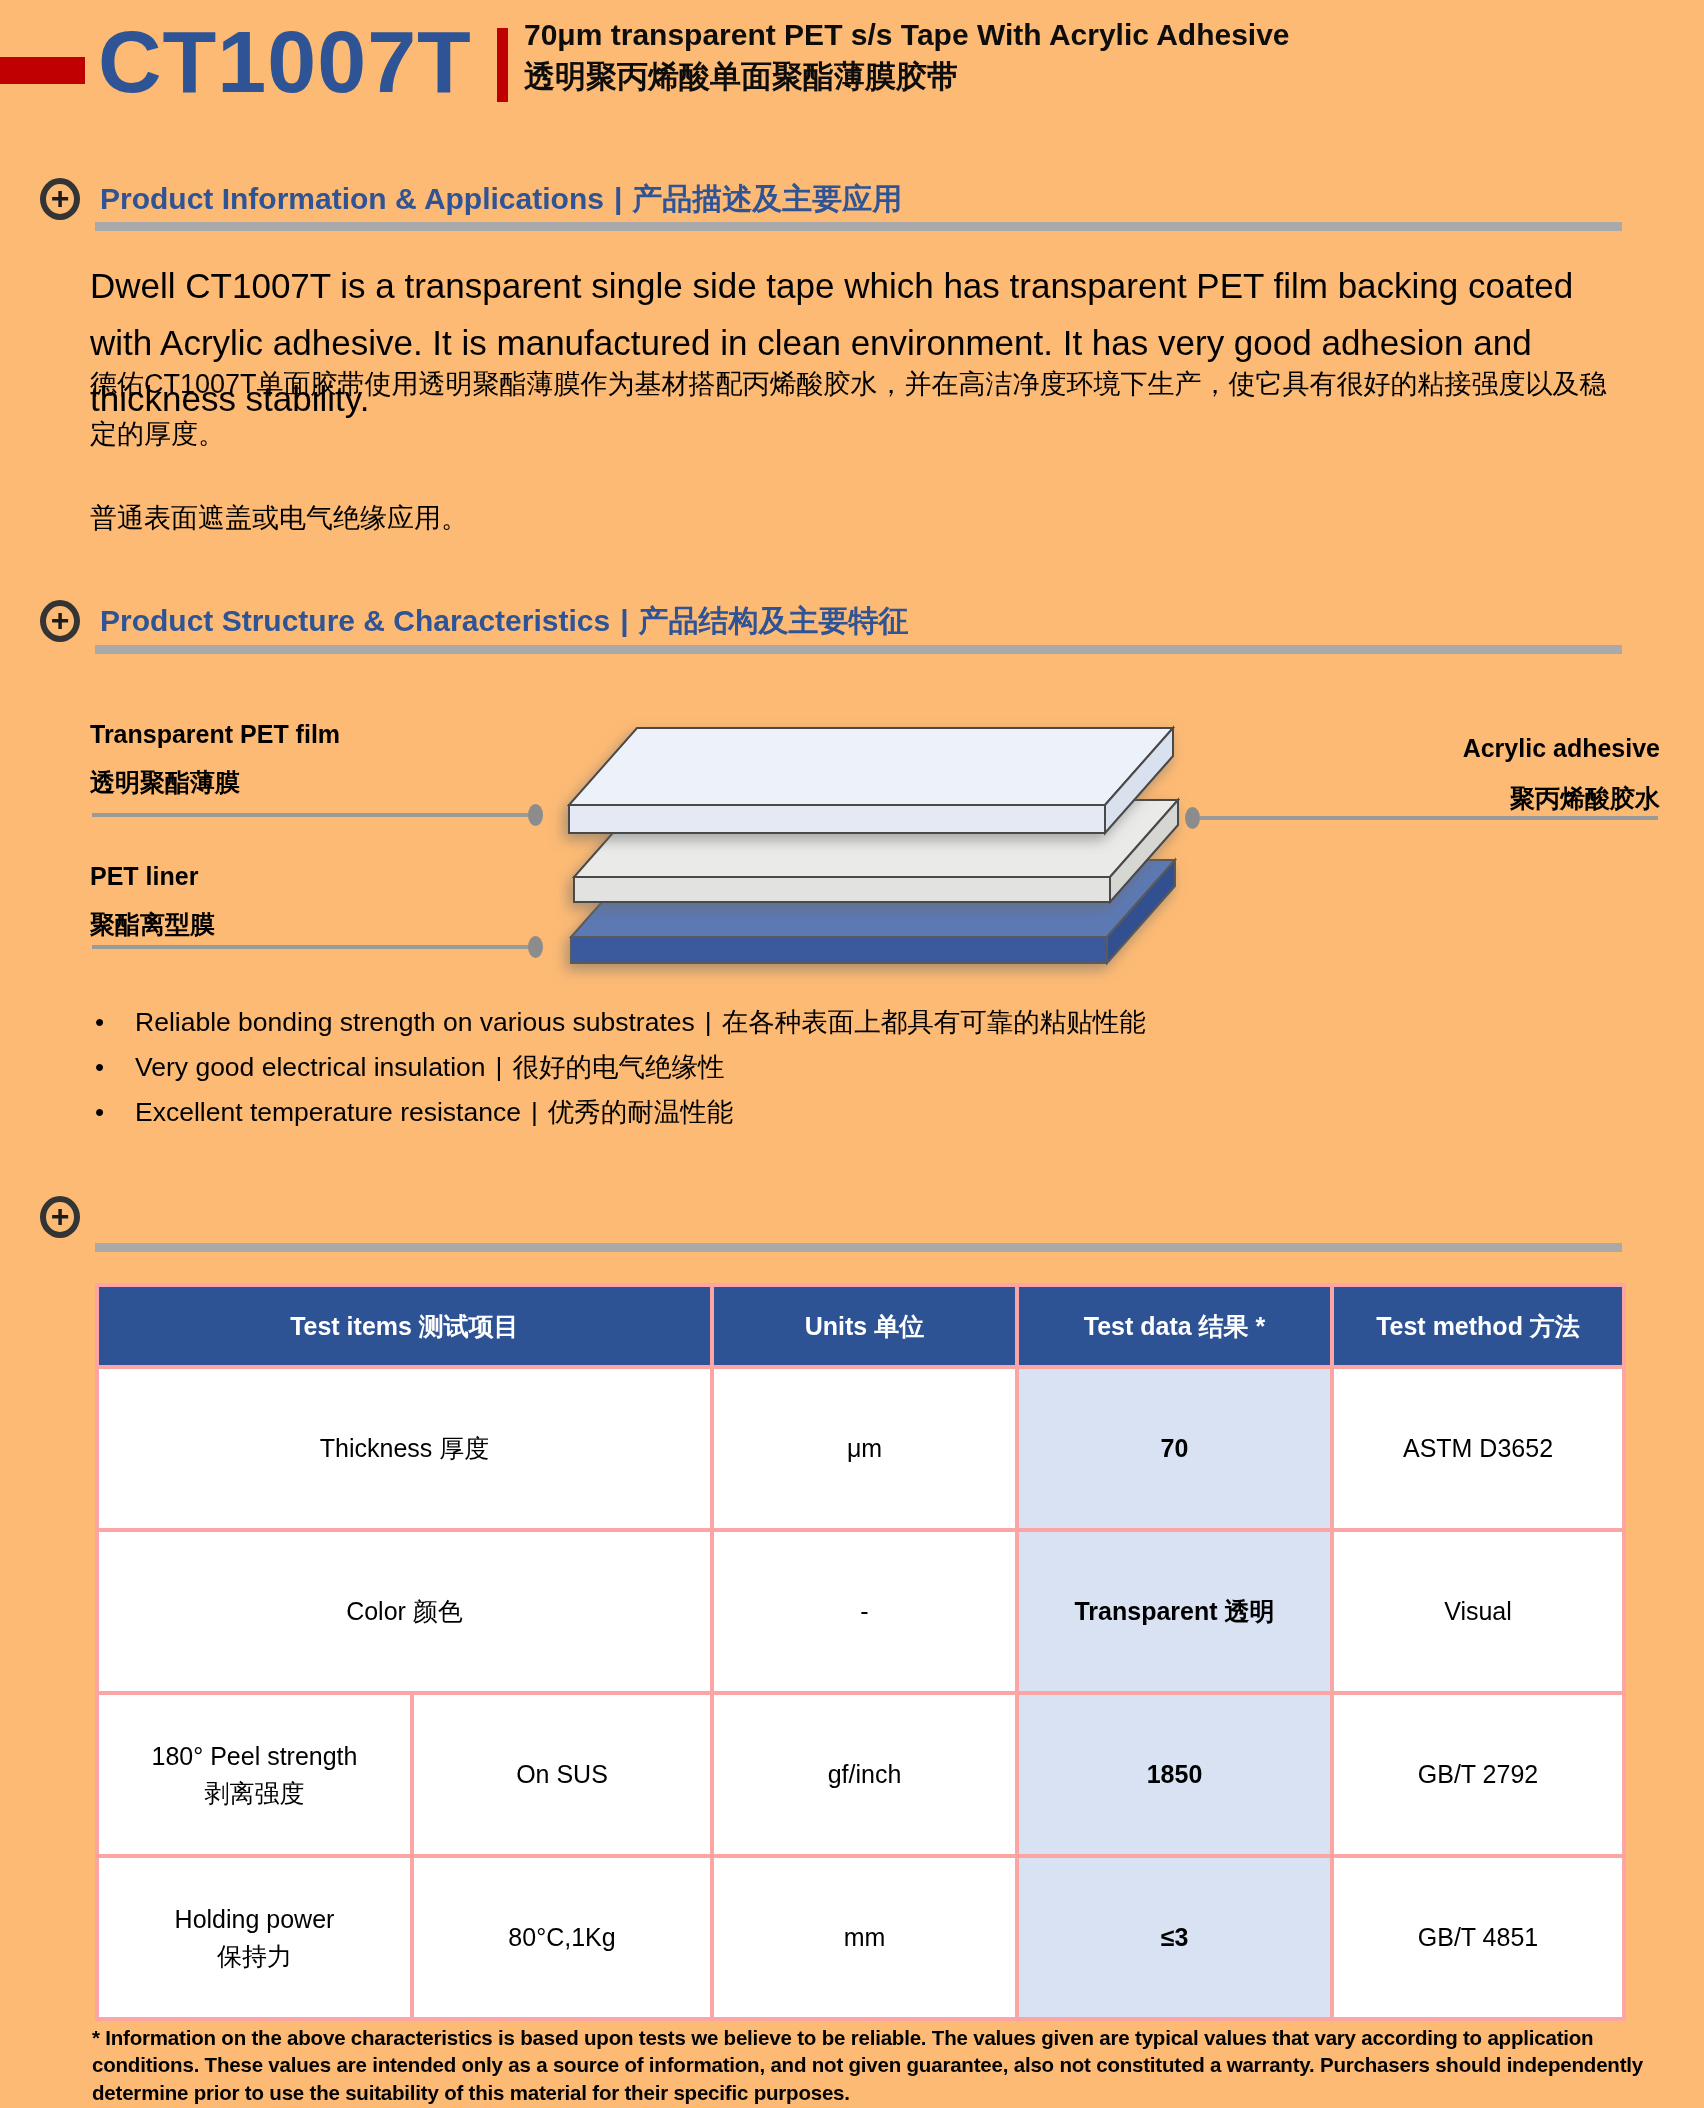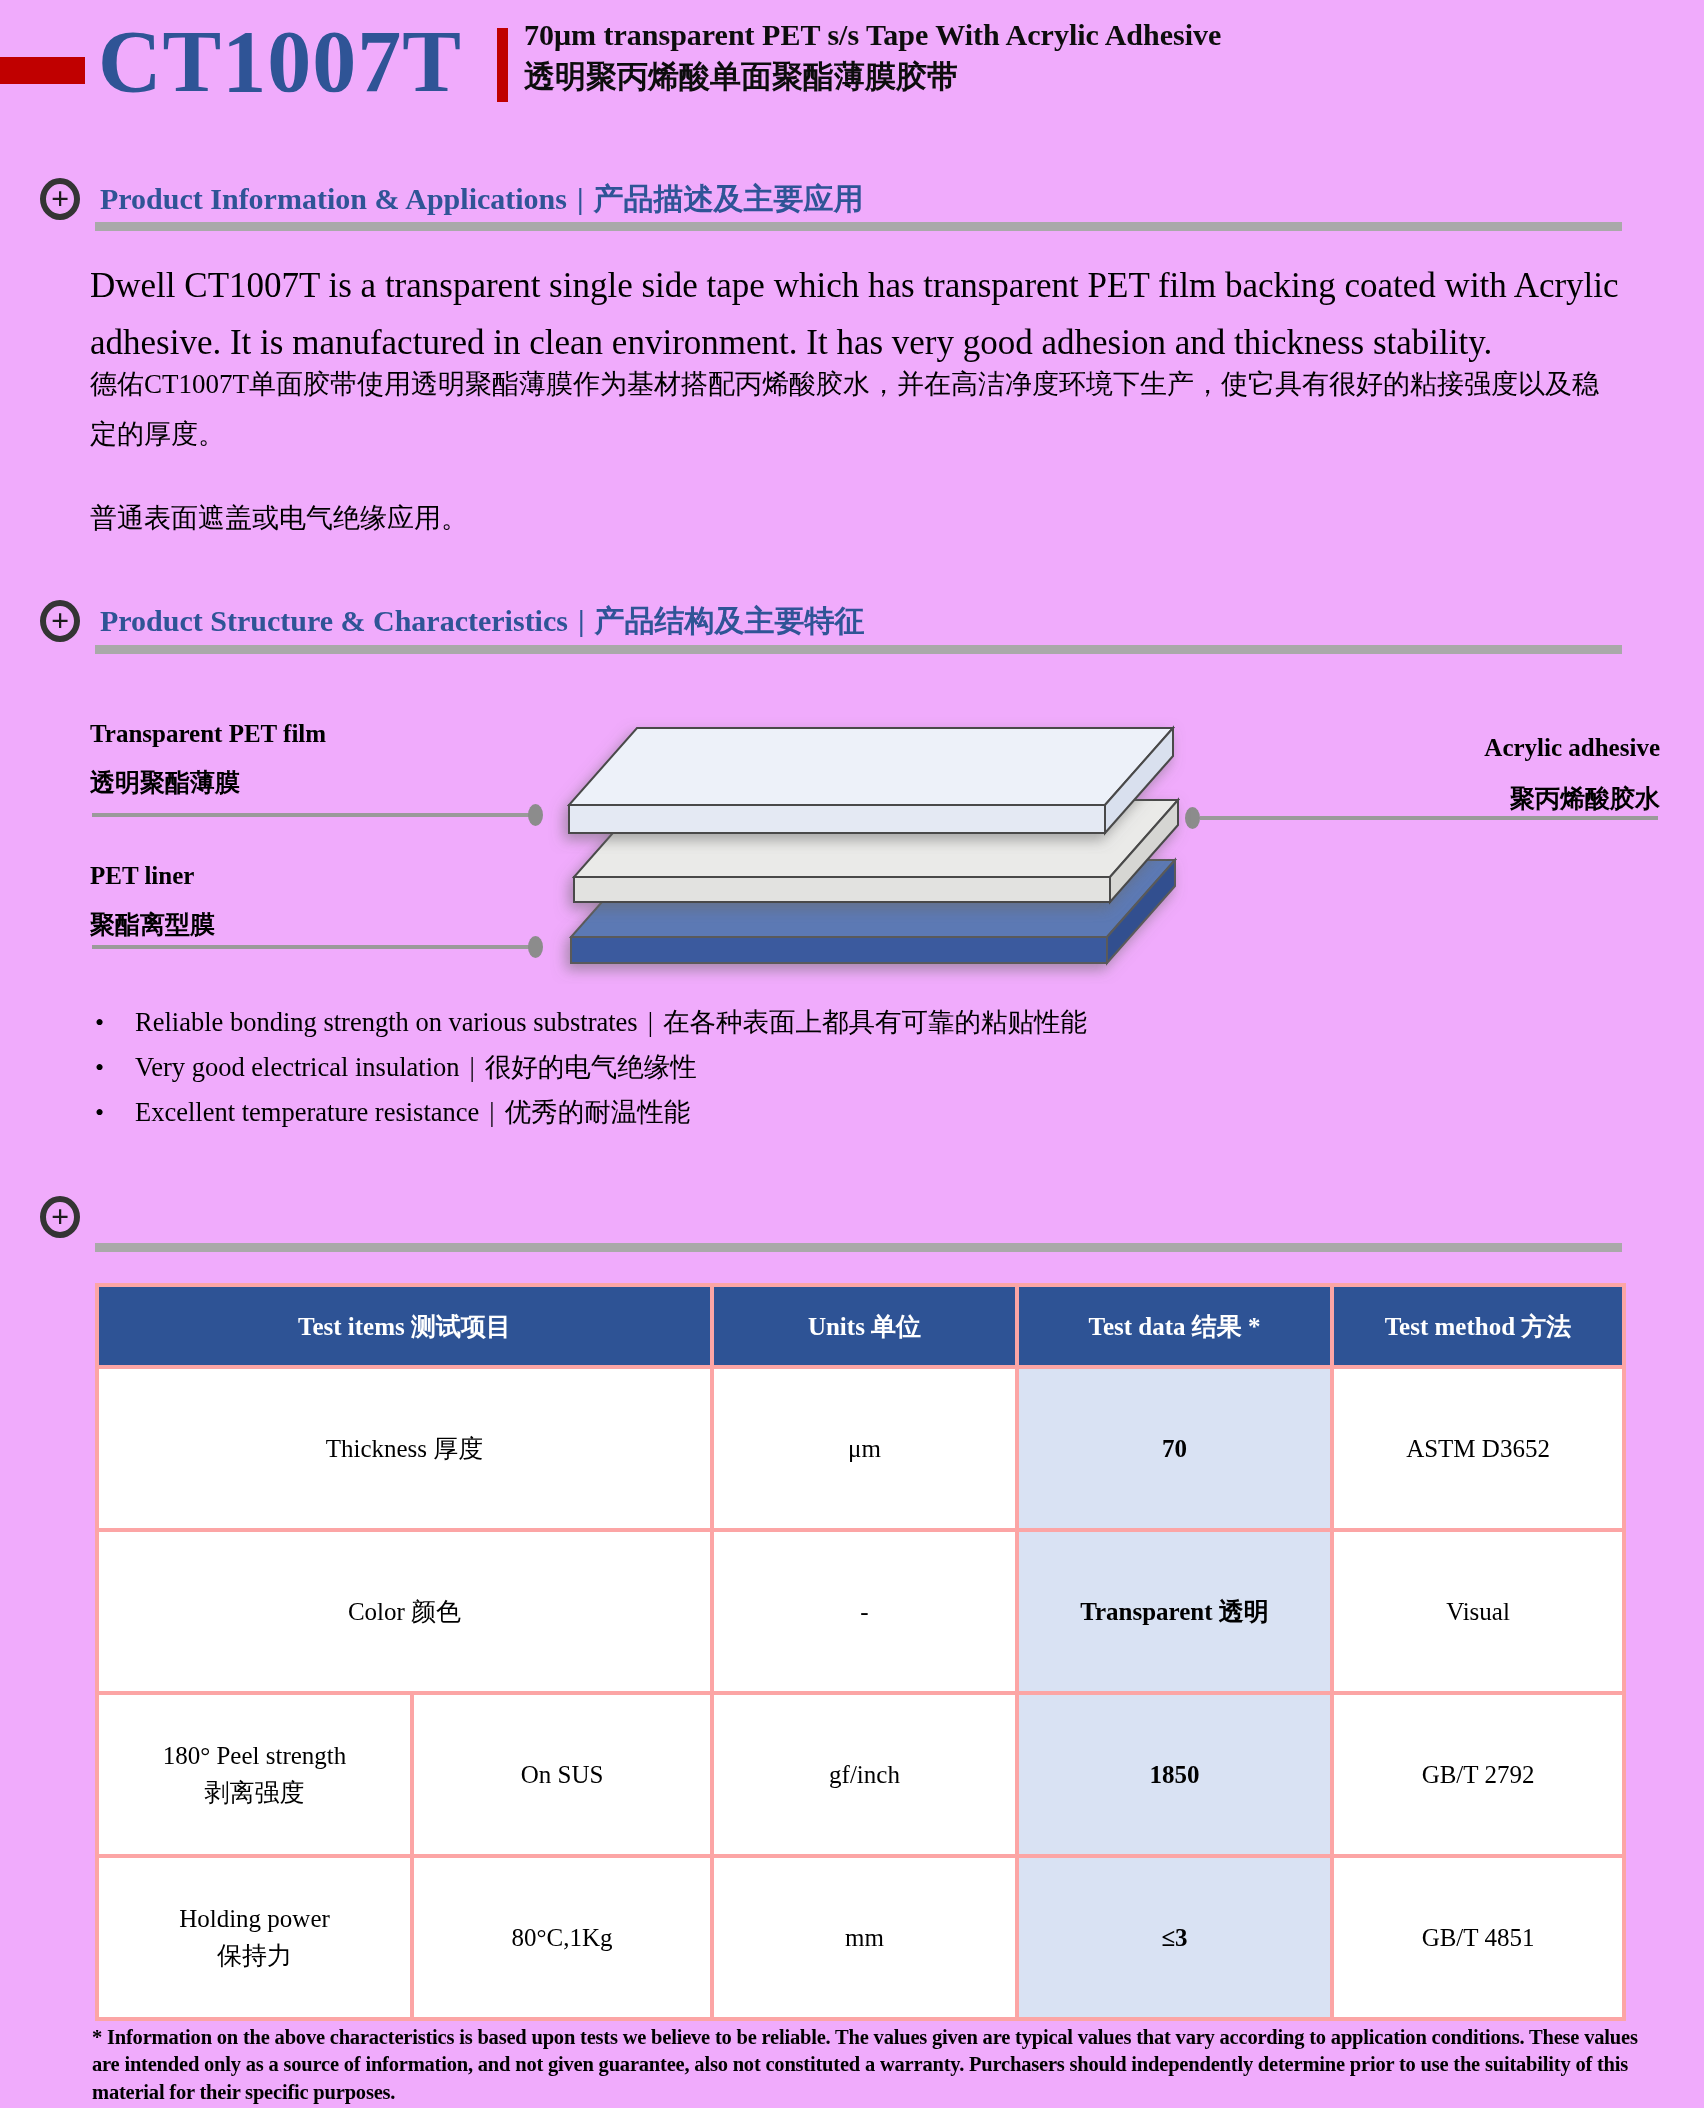--- a/index.html
+++ b/index.html
@@ -1,17 +1,17 @@
 <!DOCTYPE html>
 <html><head>
 <meta charset="utf-8">
 <style>
   html,body{margin:0;padding:0;background:#fff;}
-  #page{position:relative;width:1704px;height:2108px;background:#f0abfc;overflow:hidden;
-        font-family:Liberation Serif, serif;color:#000;}
+  #page{position:relative;width:1704px;height:2108px;background:#fdba74;overflow:hidden;
+        font-family:Liberation Sans, sans-serif;color:#000;}
 
   
   .red-dash{position:absolute;left:0;top:57px;width:85px;height:27px;background:#C00000;}
   .product-code{position:absolute;left:98px;top:18px;font-size:88px;font-weight:bold;
                 color:#2F5496;line-height:1;letter-spacing:1px;}
   .red-vbar{position:absolute;left:497px;top:28px;width:11px;height:74px;background:#C00000;}
   .title-en{position:absolute;left:524px;top:18px;font-size:30px;font-weight:bold;color:#0d0d0d;}
   .title-zh{position:absolute;left:524px;top:56px;font-size:31px;font-weight:bold;color:#0d0d0d;}
 
   

